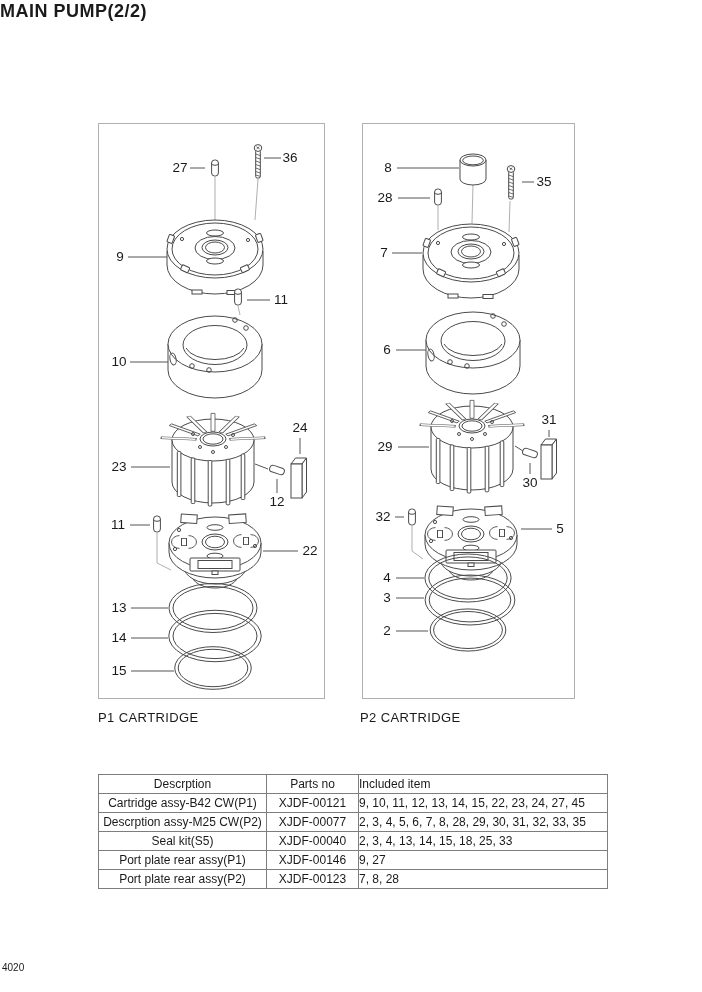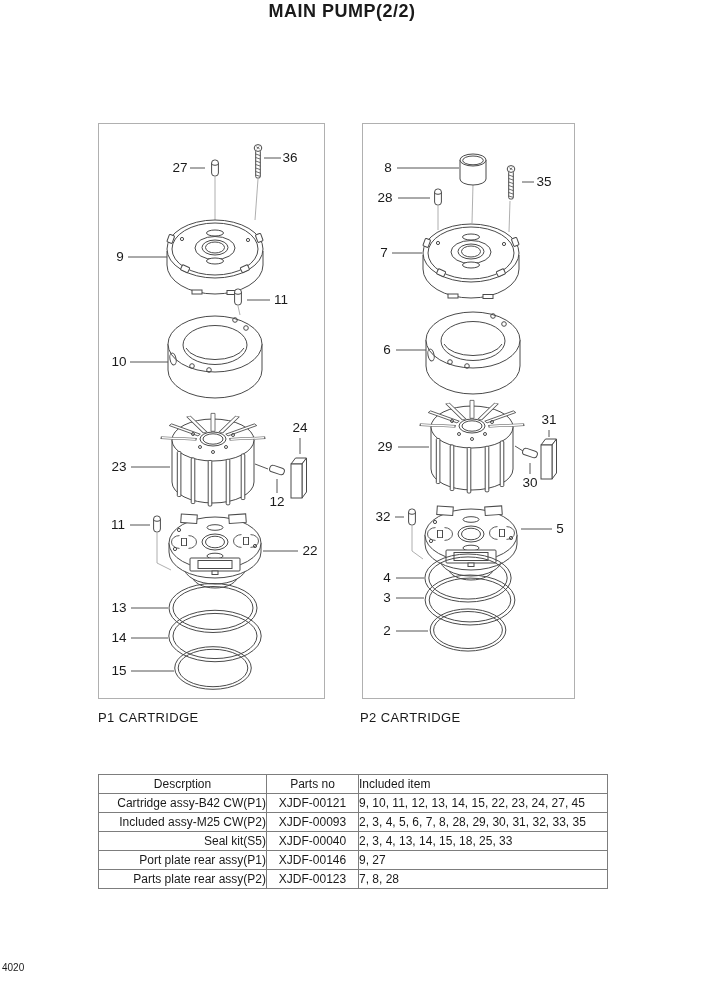--- a/index.html
+++ b/index.html
@@ -1,41 +1,41 @@
 <!DOCTYPE html>
 <html><head>
 <meta charset="utf-8">
 <style>
   html,body{margin:0;padding:0;}
   body{
     width:702px;height:992px;position:relative;background:#ffffff;
     font-family:"Liberation Sans", sans-serif;color:#1a1a1a;overflow:hidden;
   }
   .title{
-    position:absolute;top:1px;left:0;width:684px;text-align:center;
+    position:absolute;top:1px;left:0;width:684px;
     font-size:18px;font-weight:bold;letter-spacing:.5px;margin:0;
   }
   svg.panel{position:absolute;}
   #panel-p1{left:98px;top:122px;}
   #panel-p2{left:360px;top:122px;}
   svg text{font-family:"Liberation Sans", sans-serif;font-size:13.5px;fill:#1a1a1a;}
   .caption{position:absolute;top:710px;font-size:13px;text-align:left;letter-spacing:.4px;}
   .caption.p1{left:98px;width:227px;}
   .caption.p2{left:360px;width:216px;}
   table.parts{
     position:absolute;left:98px;top:774px;width:509px;
     border-collapse:collapse;table-layout:fixed;font-size:12px;
   }
   table.parts th,table.parts td{
     border:1px solid #7d7d7d;height:18px;padding:0;white-space:nowrap;
     overflow:hidden;font-weight:normal;line-height:18px;
   }
   th.h-desc,th.h-pno{text-align:center;}
   th.h-inc{text-align:left;padding-left:26px;}
-  td.c-desc{text-align:right;padding-left:5px;}
+  td.c-desc{text-align:center;padding-left:5px;}
   td.c-pno{text-align:center;}
   td.c-inc{text-align:left;padding-left:8px;}
   .page-number{position:absolute;left:2px;top:962px;font-size:10px;}
 </style>
 </head>
 <body>
 
 <svg width="0" height="0" style="position:absolute" aria-hidden="true">
 <defs>
   <g id="sym-port-plate-rear" stroke="#4a4a4a" stroke-width="1" fill="#fff">
@@ -280,35 +280,35 @@
       <th class="h-inc">Included item</th>
     </tr>
   </thead>
   <tbody>
     <tr>
       <td class="c-desc">Cartridge assy-B42 CW(P1)</td>
       <td class="c-pno">XJDF-00121</td>
       <td class="c-inc">9, 10, 11, 12, 13, 14, 15, 22, 23, 24, 27, 45</td>
     </tr>
     <tr>
-      <td class="c-desc">Included assy-M25 CW(P2)</td>
-      <td class="c-pno">XJDF-00093</td>
+      <td class="c-desc">Descrption assy-M25 CW(P2)</td>
+      <td class="c-pno">XJDF-00077</td>
       <td class="c-inc">2, 3, 4, 5, 6, 7, 8, 28, 29, 30, 31, 32, 33, 35</td>
     </tr>
     <tr>
       <td class="c-desc">Seal kit(S5)</td>
       <td class="c-pno">XJDF-00040</td>
       <td class="c-inc">2, 3, 4, 13, 14, 15, 18, 25, 33</td>
     </tr>
     <tr>
       <td class="c-desc">Port plate rear assy(P1)</td>
       <td class="c-pno">XJDF-00146</td>
       <td class="c-inc">9, 27</td>
     </tr>
     <tr>
-      <td class="c-desc">Parts plate rear assy(P2)</td>
+      <td class="c-desc">Port plate rear assy(P2)</td>
       <td class="c-pno">XJDF-00123</td>
       <td class="c-inc">7, 8, 28</td>
     </tr>
   </tbody>
 </table>
 
 <div class="page-number">4020</div>
 
 </body></html>

